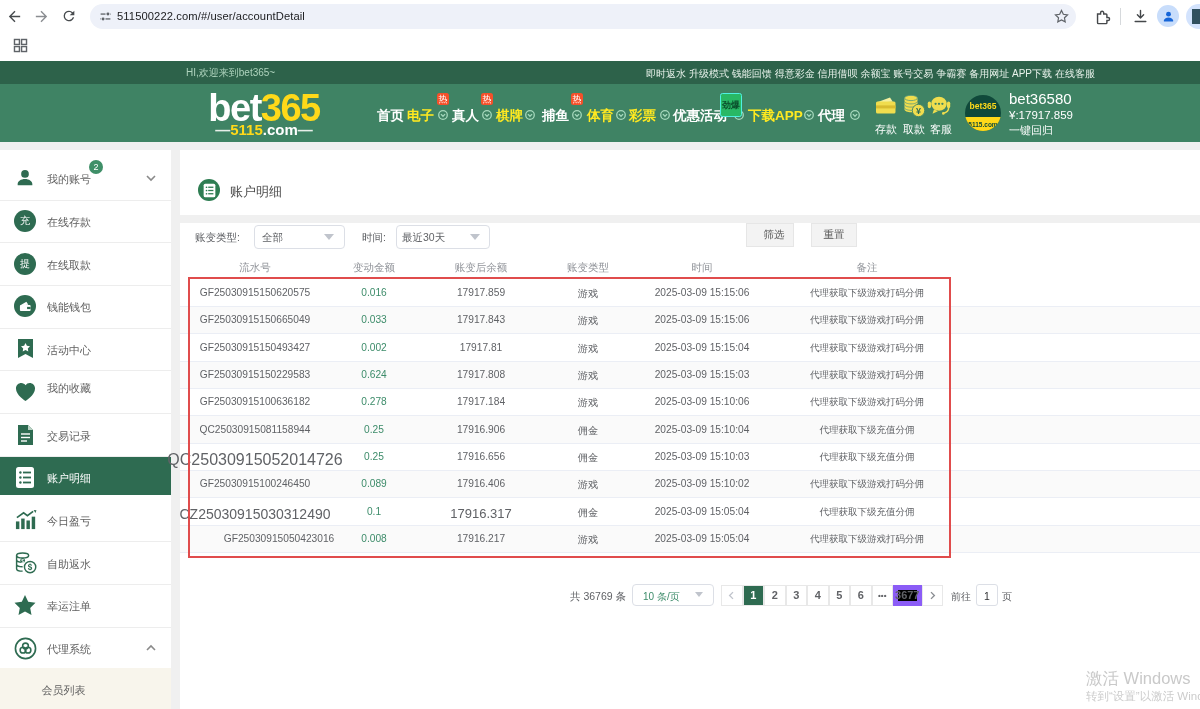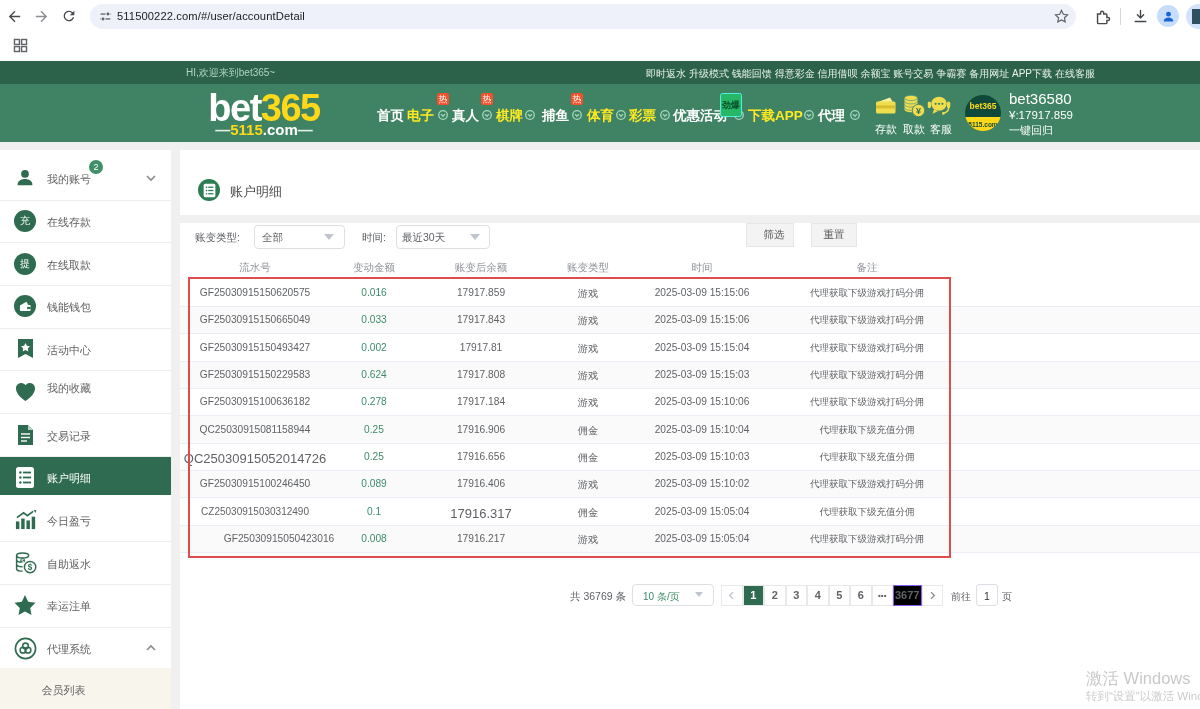--- a/index.html
+++ b/index.html
@@ -452,21 +452,21 @@
     <span style="font-size:10.2px;color:#606266;white-space:nowrap;">佣金</span>
   </div>
 <div class="abs" style="left:702px;top:423.5px;width:0;display:flex;justify-content:center;">
     <span style="font-size:10.2px;color:#606266;white-space:nowrap;">2025-03-09 15:10:04</span>
   </div>
 <div class="abs" style="left:867px;top:423.5px;width:0;display:flex;justify-content:center;">
     <span style="font-size:9.5px;color:#606266;white-space:nowrap;">代理获取下级充值分佣</span>
   </div>
 <div class="abs" style="left:180px;top:443.7px;width:1020px;height:27.35px;background:#ffffff;border-bottom:1px solid #ebeef5;"></div>
 <div class="abs" style="left:255px;top:450.9px;width:0;display:flex;justify-content:center;">
-    <span style="font-size:13px;color:#606266;white-space:nowrap;">QC25030915052014726</span>
+    <span style="font-size:16px;color:#606266;white-space:nowrap;">QC25030915052014726</span>
   </div>
 <div class="abs" style="left:374px;top:450.9px;width:0;display:flex;justify-content:center;">
     <span style="font-size:10.2px;color:#3d8c6a;white-space:nowrap;">0.25</span>
   </div>
 <div class="abs" style="left:481px;top:450.9px;width:0;display:flex;justify-content:center;">
     <span style="font-size:10.2px;color:#606266;white-space:nowrap;">17916.656</span>
   </div>
 <div class="abs" style="left:588px;top:450.9px;width:0;display:flex;justify-content:center;">
     <span style="font-size:10.2px;color:#606266;white-space:nowrap;">佣金</span>
   </div>
@@ -490,21 +490,21 @@
     <span style="font-size:10.2px;color:#606266;white-space:nowrap;">游戏</span>
   </div>
 <div class="abs" style="left:702px;top:478.2px;width:0;display:flex;justify-content:center;">
     <span style="font-size:10.2px;color:#606266;white-space:nowrap;">2025-03-09 15:10:02</span>
   </div>
 <div class="abs" style="left:867px;top:478.2px;width:0;display:flex;justify-content:center;">
     <span style="font-size:9.5px;color:#606266;white-space:nowrap;">代理获取下级游戏打码分佣</span>
   </div>
 <div class="abs" style="left:180px;top:498.4px;width:1020px;height:27.35px;background:#ffffff;border-bottom:1px solid #ebeef5;"></div>
 <div class="abs" style="left:255px;top:505.6px;width:0;display:flex;justify-content:center;">
-    <span style="font-size:10px;color:#606266;white-space:nowrap;">CZ25030915030312490</span>
+    <span style="font-size:14px;color:#606266;white-space:nowrap;">CZ25030915030312490</span>
   </div>
 <div class="abs" style="left:374px;top:505.6px;width:0;display:flex;justify-content:center;">
     <span style="font-size:10.2px;color:#3d8c6a;white-space:nowrap;">0.1</span>
   </div>
 <div class="abs" style="left:481px;top:505.6px;width:0;display:flex;justify-content:center;">
     <span style="font-size:13px;color:#606266;white-space:nowrap;">17916.317</span>
   </div>
 <div class="abs" style="left:588px;top:505.6px;width:0;display:flex;justify-content:center;">
     <span style="font-size:10.2px;color:#606266;white-space:nowrap;">佣金</span>
   </div>
@@ -543,21 +543,21 @@
       <path d="M8 1.5 3.5 6 8 10.5"></path>
     </svg>
   </div>
 <div class="abs ctr" style="left:743.5px;top:584.5px;width:21.5px;height:21px;border:1px solid #e8e8e8;background:#2e6b51;color:#fff;font-size:11px;margin-left:-1px;font-weight:bold;">1</div>
 <div class="abs ctr" style="left:765.0px;top:584.5px;width:21.5px;height:21px;border:1px solid #e8e8e8;background:#fff;color:#606266;font-size:11px;margin-left:-1px;font-weight:bold;">2</div>
 <div class="abs ctr" style="left:786.5px;top:584.5px;width:21.5px;height:21px;border:1px solid #e8e8e8;background:#fff;color:#606266;font-size:11px;margin-left:-1px;font-weight:bold;">3</div>
 <div class="abs ctr" style="left:808.0px;top:584.5px;width:21.5px;height:21px;border:1px solid #e8e8e8;background:#fff;color:#606266;font-size:11px;margin-left:-1px;font-weight:bold;">4</div>
 <div class="abs ctr" style="left:829.5px;top:584.5px;width:21.5px;height:21px;border:1px solid #e8e8e8;background:#fff;color:#606266;font-size:11px;margin-left:-1px;font-weight:bold;">5</div>
 <div class="abs ctr" style="left:851.0px;top:584.5px;width:21.5px;height:21px;border:1px solid #e8e8e8;background:#fff;color:#606266;font-size:11px;margin-left:-1px;font-weight:bold;">6</div>
 <div class="abs ctr" style="left:872.5px;top:584.5px;width:21.5px;height:21px;border:1px solid #e8e8e8;background:#fff;color:#606266;font-size:8px;margin-left:-1px;font-weight:bold;">•••</div>
-<div class="abs ctr" style="left:894.0px;top:584.5px;width:28.5px;height:21px;border:1px solid #8b5cf6;background:#000000;color:#606266;font-size:11px;margin-left:-1px;font-weight:bold;">3677</div>
+<div class="abs ctr" style="left:894.0px;top:584.5px;width:28.5px;height:21px;border:5px solid #8b5cf6;background:#000000;color:#606266;font-size:11px;margin-left:-1px;font-weight:bold;">3677</div>
 <div class="abs ctr" style="left:922.5px;top:584.5px;width:21.5px;height:21px;border:1px solid #e8e8e8;background:#fff;color:#909399;font-size:11px;margin-left:-1px;font-weight:bold;">
     <svg width="9" height="9" viewBox="0 0 12 12" fill="none" stroke="#8a8d92" stroke-width="1.8">
       <path d="M4 1.5 8.5 6 4 10.5"></path>
     </svg>
   </div>
 <div class="abs" style="left:951px;top:590px;font-size:10px;color:#606266;">前往</div>
 <div class="abs" style="left:976px;top:584px;width:22px;height:22px;border:1px solid #dcdfe6;border-radius:3px;background:#fff;"></div>
 <div class="abs" style="left:984px;top:590px;font-size:10.5px;color:#303133;">1</div>
 <div class="abs" style="left:1002px;top:590px;font-size:10px;color:#606266;">页</div>
 <div class="abs" style="left:1086px;top:668px;font-size:16.5px;color:#c9c9c9;white-space:nowrap;">激活 Windows</div>

